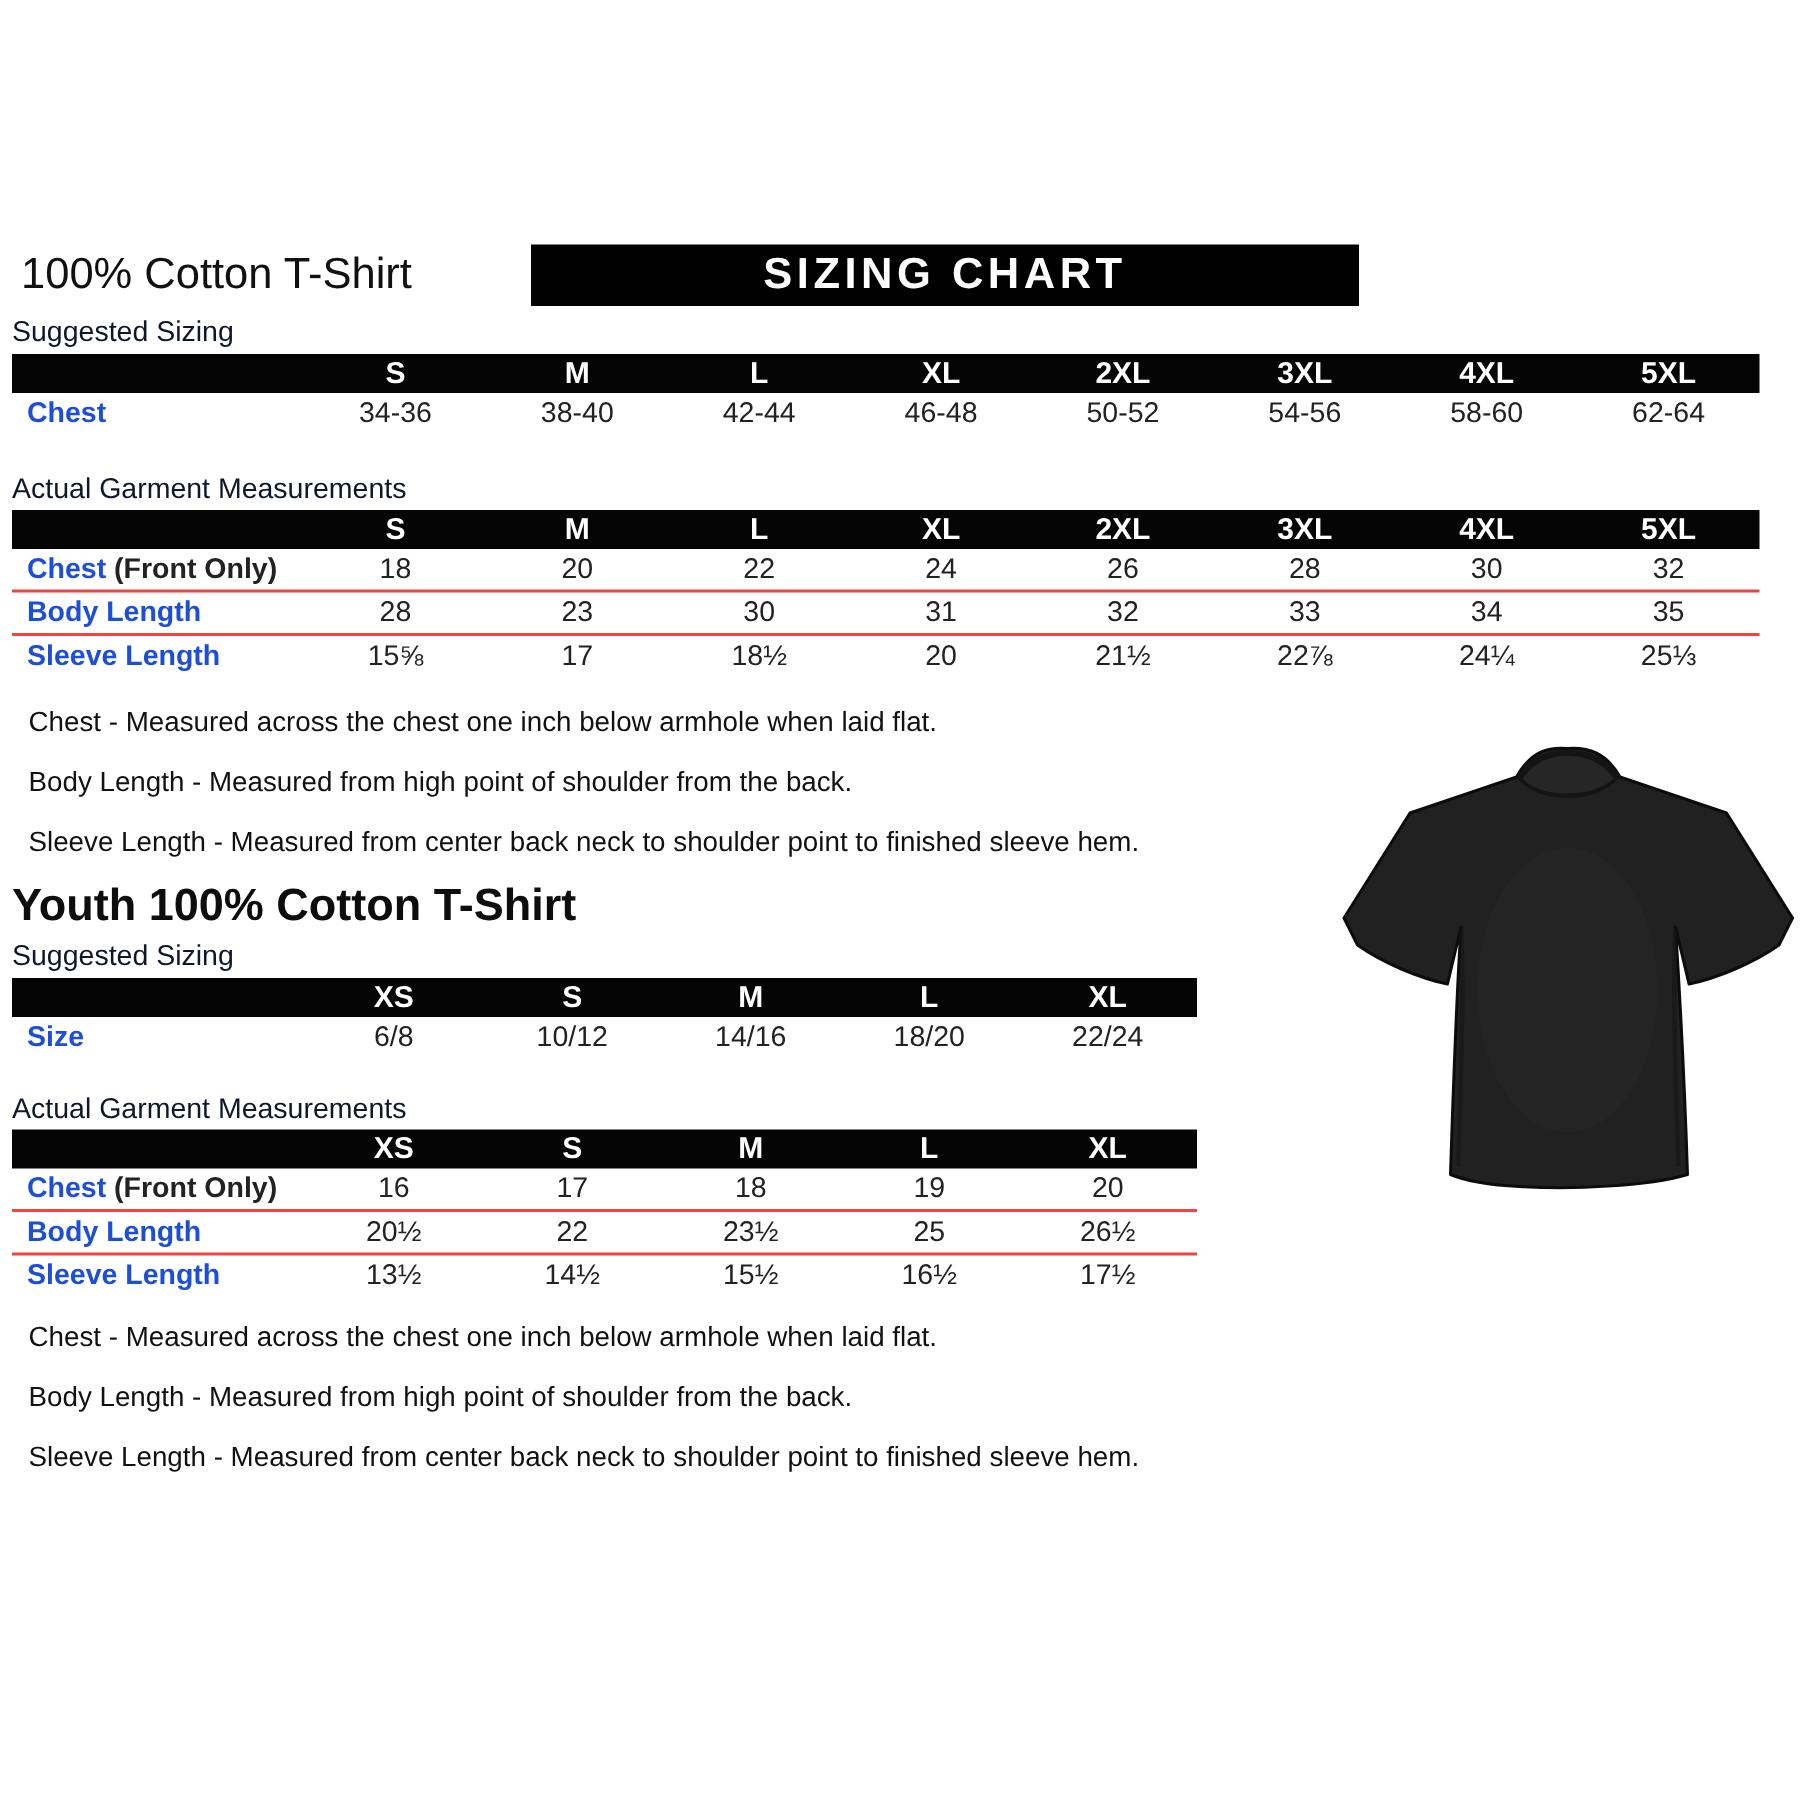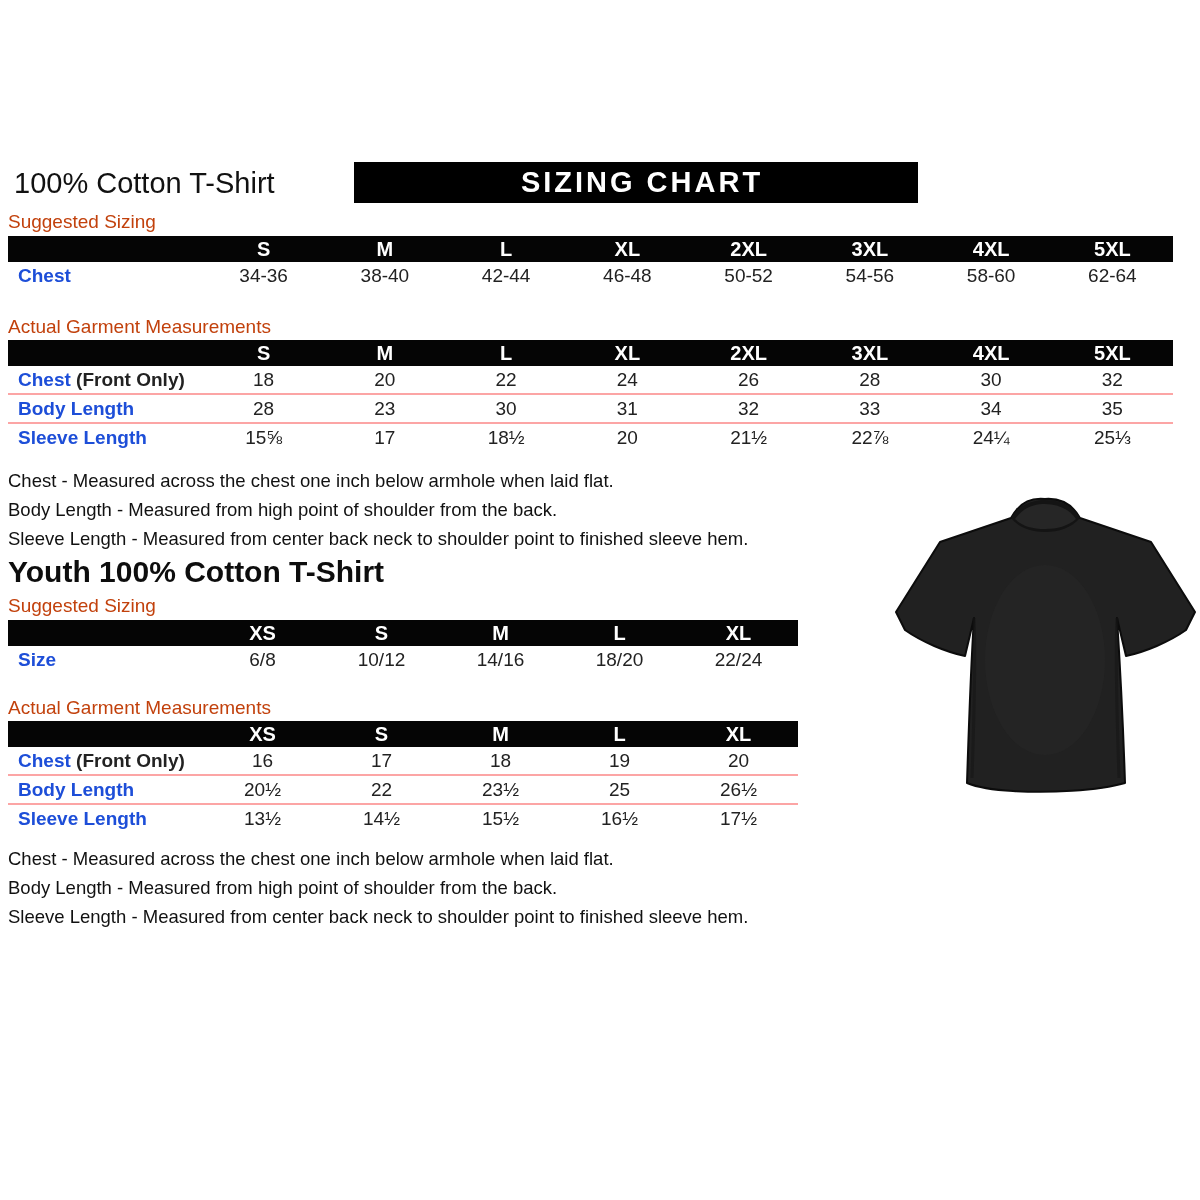--- a/index.html
+++ b/index.html
@@ -6,47 +6,47 @@
   body {
     width: 1200px; height: 1200px;
     background: #ffffff;
     font-family: "Liberation Sans", sans-serif;
     color: #1a1a1a;
     position: relative;
     overflow: hidden;
   }
   .content { position: absolute; top: 162px; left: 8px; width: 1170px; }
 
-  .header-row { display: flex; height: 42px; align-items: flex-start; }
+  .header-row { display: flex; height: 42px; align-items: center; }
   .page-title { font-size: 29px; font-weight: 400; width: 340px; line-height: 42px; padding-left: 6px; color: #111; }
   .banner {
     width: 552px; height: 41px; background: #000;
     color: #fff; font-weight: bold; font-size: 29px; letter-spacing: 3px;
-    text-align: center; line-height: 41px; padding-left: 12px;
+    text-align: center; line-height: 41px;
   }
 
-  .section-label { font-size: 19px; line-height: 22px; color: #c2410c; }
+  .section-label { font-size: 19px; line-height: 22px; color: #0f172a; }
   .lbl-1 { margin-top: 7px;  margin-bottom: 3px; }
   .lbl-2 { margin-top: 27px; margin-bottom: 2px; }
   .lbl-3 { margin-top: 5px;  margin-bottom: 3px; }
   .lbl-4 { margin-top: 24px; margin-bottom: 2px; }
 
   .size-table { }
   .w-adult { width: 1165px; }
   .w-youth { width: 790px; }
   .thead { display: flex; background: #050505; height: 26px; align-items: center; }
   .thead .cell { color: #ffffff; font-weight: bold; font-size: 20px; }
   .trow { display: flex; height: 27px; align-items: center; }
-  .trow + .trow { border-top: 2px solid #fca5a5; }
+  .trow + .trow { border-top: 2px solid #ef4444; }
   .cell { flex: 1; text-align: center; font-size: 19px; color: #222; }
   .cell.label { flex: 0 0 185px; text-align: left; padding-left: 10px; font-size: 19px; }
   .cell.label b { font-weight: bold; color: #1d4ed8; }
   .cell.label span { font-weight: bold; }
 
-  .notes p { font-size: 18.5px; line-height: 29px; margin: 0; color: #111; }
+  .notes p { font-size: 18.5px; line-height: 29px; margin: 11px; color: #111; }
   .notes-1 { margin-top: 15px; }
   .notes-2 { margin-top: 12px; }
 
   .youth-title { font-size: 30px; font-weight: bold; color: #0d0d0d; margin-top: 1px; height: 36px; line-height: 36px; }
 
   .tshirt-wrap { position: absolute; left: 893px; top: 490px; width: 305px; height: 312px; }
   .tshirt-wrap svg { display: block; width: 100%; height: 100%; }
 </style>
 </head>
 <body>

